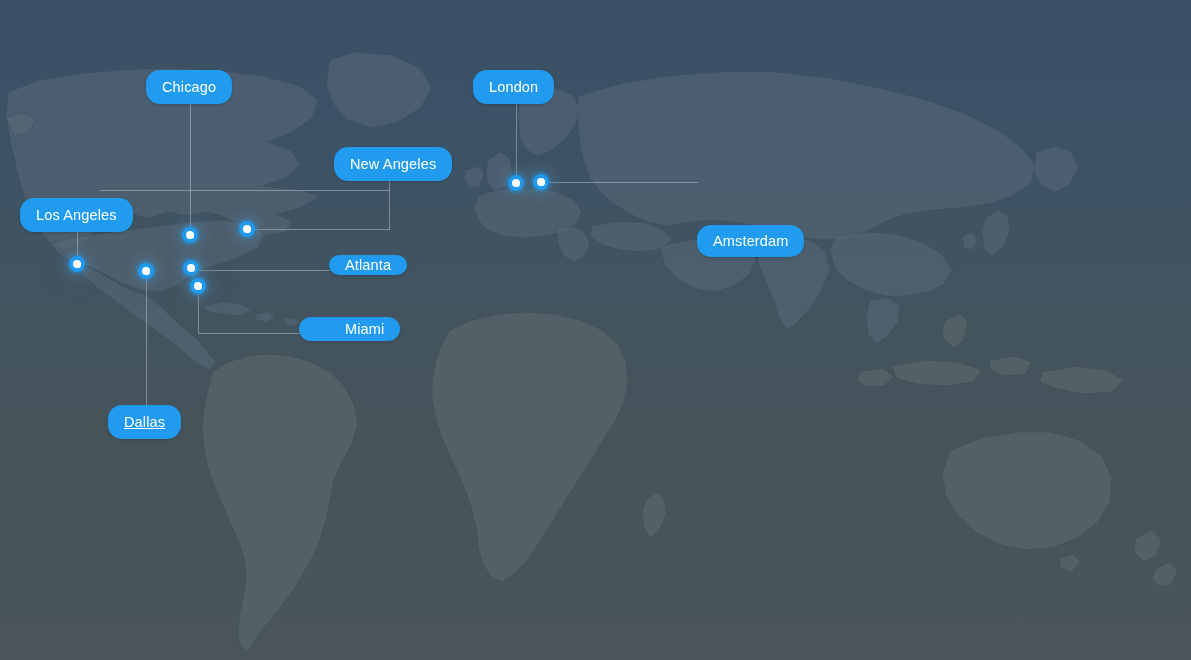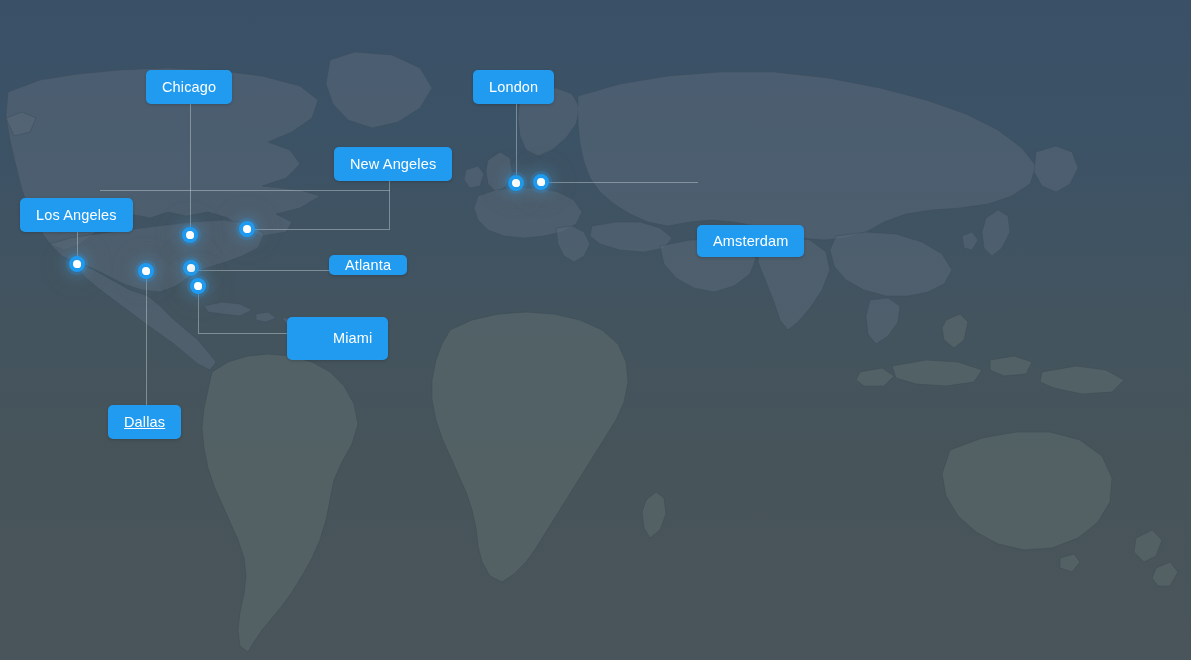--- a/index.html
+++ b/index.html
@@ -81,21 +81,21 @@
   }
 
   
   .label-pill {
     position: absolute;
     display: inline-flex;
     align-items: center;
     justify-content: center;
     height: 34px;
     padding: 0 16px;
-    border-radius: 5px;
+    border-radius: 14px;
     background: #219bf0;
     color: #ffffff;
     font-size: 14.5px;
     line-height: 1;
     white-space: nowrap;
     letter-spacing: 0.15px;
     box-shadow: 0 1px 3px rgba(0,0,0,0.18);
     cursor: pointer;
     user-select: none;
   }
@@ -221,21 +221,21 @@
 
   <div>
     <div class="label-pill" style="left:146px; top:70px;">Chicago</div>
 
     <div class="label-pill" style="left:334px; top:147px;">New Angeles</div>
 
     <div class="label-pill" style="left:20px; top:170px;margin-top:28px;">Los Angeles</div>
 
     <div class="label-pill" style="left:329px; top:255px; height:20px;">Atlanta</div>
 
-    <div class="label-pill" style="left:287px; top:317px; height:43px;padding-left:46px;">Miami</div>
+    <div class="label-pill" style="left:299px; top:317px; height:24px;padding-left:46px;">Miami</div>
 
     <div class="label-pill" style="left:108px; top:405px;text-decoration:underline;">Dallas</div>
 
     <div class="label-pill" style="left:473px; top:70px;text-align:center;">London</div>
 
     <div class="label-pill" style="left:697px; top:184px; height:32px;margin-top:41px;">Amsterdam</div>
   </div>
 
 </div>
 

